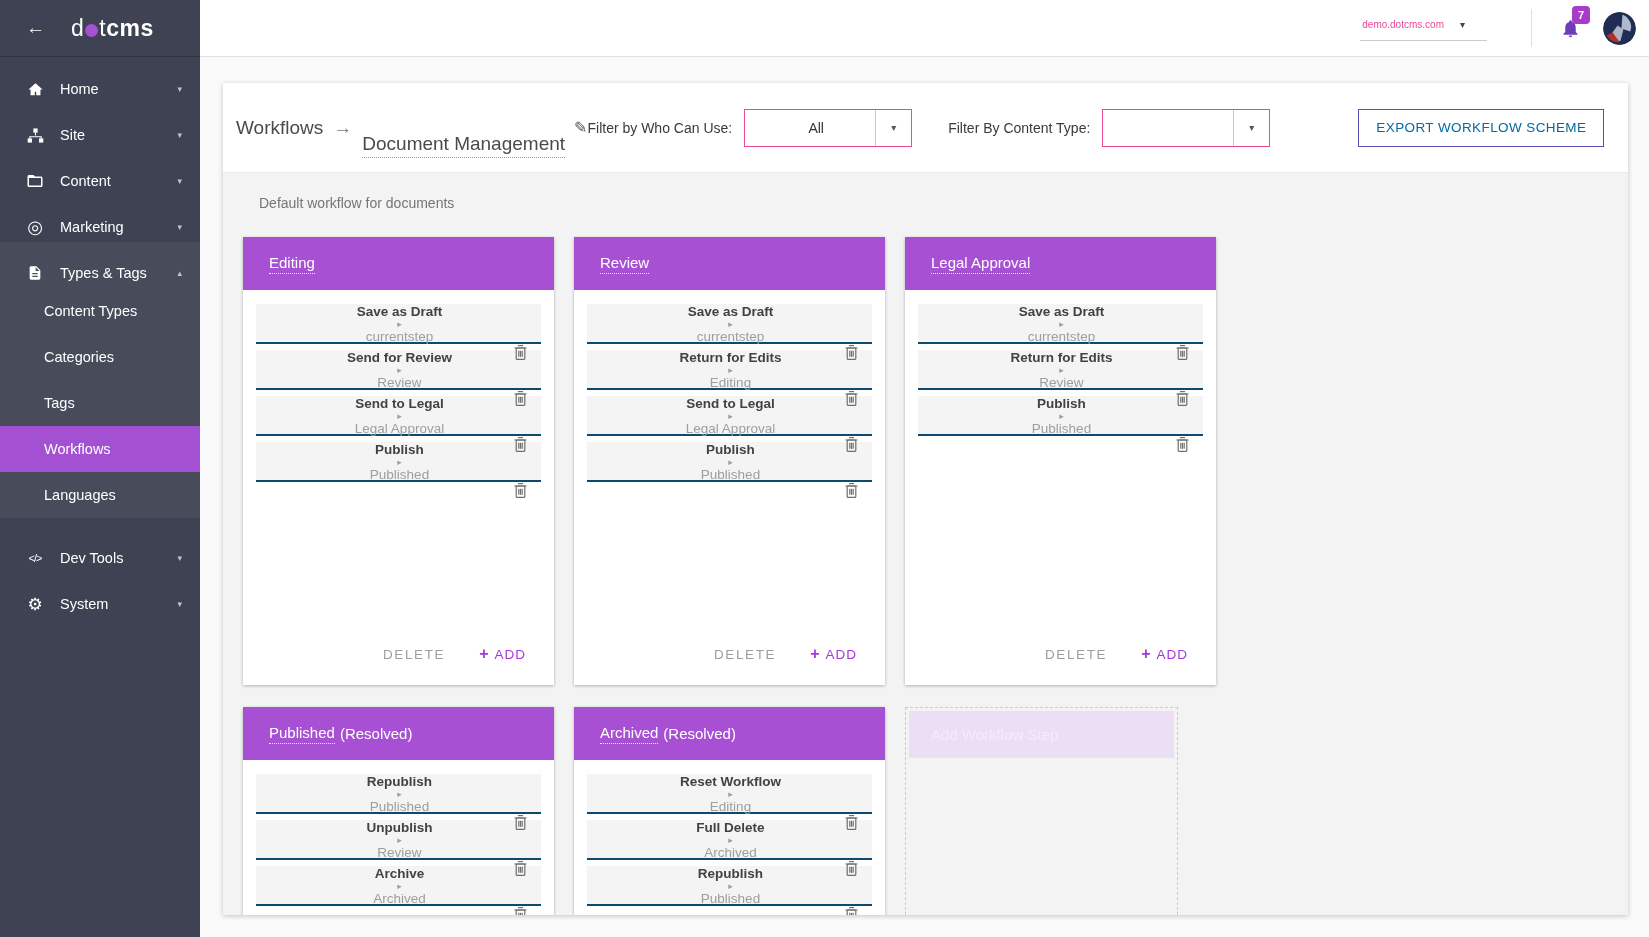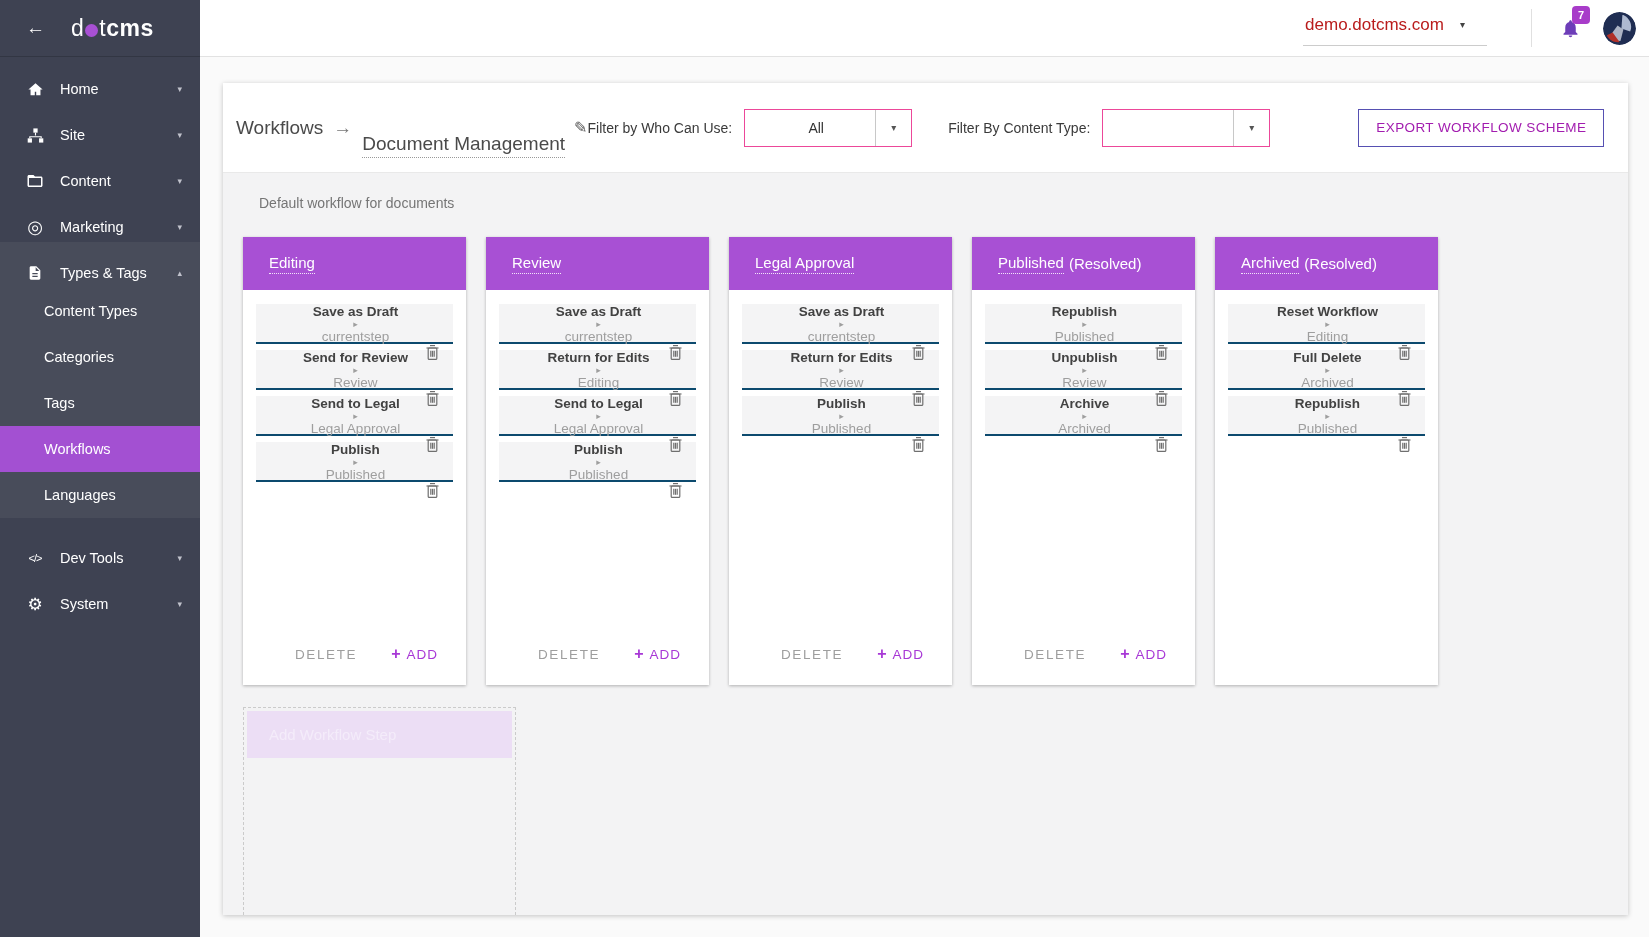--- a/index.html
+++ b/index.html
@@ -27,21 +27,21 @@
   .sub-item { height:46px; display:flex; align-items:center; padding-left:44px;
     color:#fff; font-size:14.5px; cursor:pointer; }
   .sub-item.active { background:#a350d2; }
 
   
   .topbar { margin-left:200px; height:57px; background:#fff;
     border-bottom:1px solid #e2e2e2; display:flex; align-items:center;
     justify-content:flex-end; padding-right:13px; position:relative; z-index:10; }
   .site-select { display:flex; align-items:center; gap:16px; padding:4px 22px 10px 2px;
     border-bottom:1px solid #ccc; cursor:pointer; }
-  .site-select .site-name { font-size:17px; color:#b91c1c; }
+  .site-select .site-name { font-size:10px; color:#ec4899; }
   .site-select .caret { font-size:10px; color:#444; }
   .topbar-divider { width:1px; height:38px; background:#e0e0e0; margin:0 28px 0 44px; }
   .bell-wrap { position:relative; margin-right:22px; cursor:pointer; }
   .badge { position:absolute; top:-11px; right:-9px; min-width:18px; height:18px;
     background:#a83cc9; color:#fff; font-size:11px; font-weight:bold; border-radius:4px;
     display:flex; align-items:center; justify-content:center; padding:0 4px; }
   .avatar { width:33px; height:33px; border-radius:50%; overflow:hidden; cursor:pointer; }
 
   
   .content { margin-left:200px; background:#fafafa; height:880px; }
@@ -55,28 +55,28 @@
   .pencil-icon { font-size:16px; color:#555; margin-left:9px; cursor:pointer; }
   .filters { margin-left:auto; display:flex; align-items:center; gap:12px;text-align:center; }
   .filter-label { font-size:14px; color:#3a3a3a; white-space:nowrap; }
   .select { width:168px; height:38px; background:#fff; border:1px solid #ec4899;
     display:flex; align-items:center; cursor:pointer; }
   .select .sel-value { flex:1; padding-left:12px; font-size:14px; color:#333; }
   .select .sel-caret { width:36px; align-self:stretch; border-left:1px solid #c8c8c8;
     display:flex; align-items:center; justify-content:center; font-size:10px; color:#555; }
   .filter-gap { width:12px; }
   .export-btn { margin-left:88px; height:38px; padding:0 17px; background:#fff;
-    border:1px solid #5650b2; color:#a21caf; font-size:13.5px; letter-spacing:.4px;
+    border:1px solid #5650b2; color:#0369a1; font-size:13.5px; letter-spacing:.4px;
     cursor:pointer; white-space:nowrap; font-family:"Liberation Sans", sans-serif; }
 
   .panel-body { padding:22px 0 0 20px; }
   .workflow-desc { font-size:14px; color:#757575; margin:0 0 26px 16px; }
 
   .cards { display:flex; flex-wrap:wrap; gap:22px 20px; width:1200px; }
-  .card { width:223px; height:448px; background:#fff;
+  .card { width:311px; height:448px; background:#fff;
     box-shadow:0 1px 3px rgba(0,0,0,.28); display:flex; flex-direction:column; }
   .card-header { height:53px; background:#a850d4; color:#fff; display:flex;
     align-items:center; padding-left:26px; font-size:15px; flex:none; }
   .step-name { border-bottom:1px dotted rgba(255,255,255,.85); padding-bottom:2px; cursor:pointer; }
   .step-suffix { margin-left:5px; }
   .card-rows { padding:14px 13px 0 13px; flex:1; }
   .action-row { height:40px; background:#f4f4f5; border-bottom:2px solid #0c4a6e;
     margin-bottom:6px; display:flex; align-items:center; padding:0 13px 0 15px;flex-direction:column; }
   .action-name { font-size:13.5px; font-weight:bold; color:#424242; white-space:nowrap; }
   .row-arrow { font-size:9px; color:#9e9e9e; margin:0 7px; }

